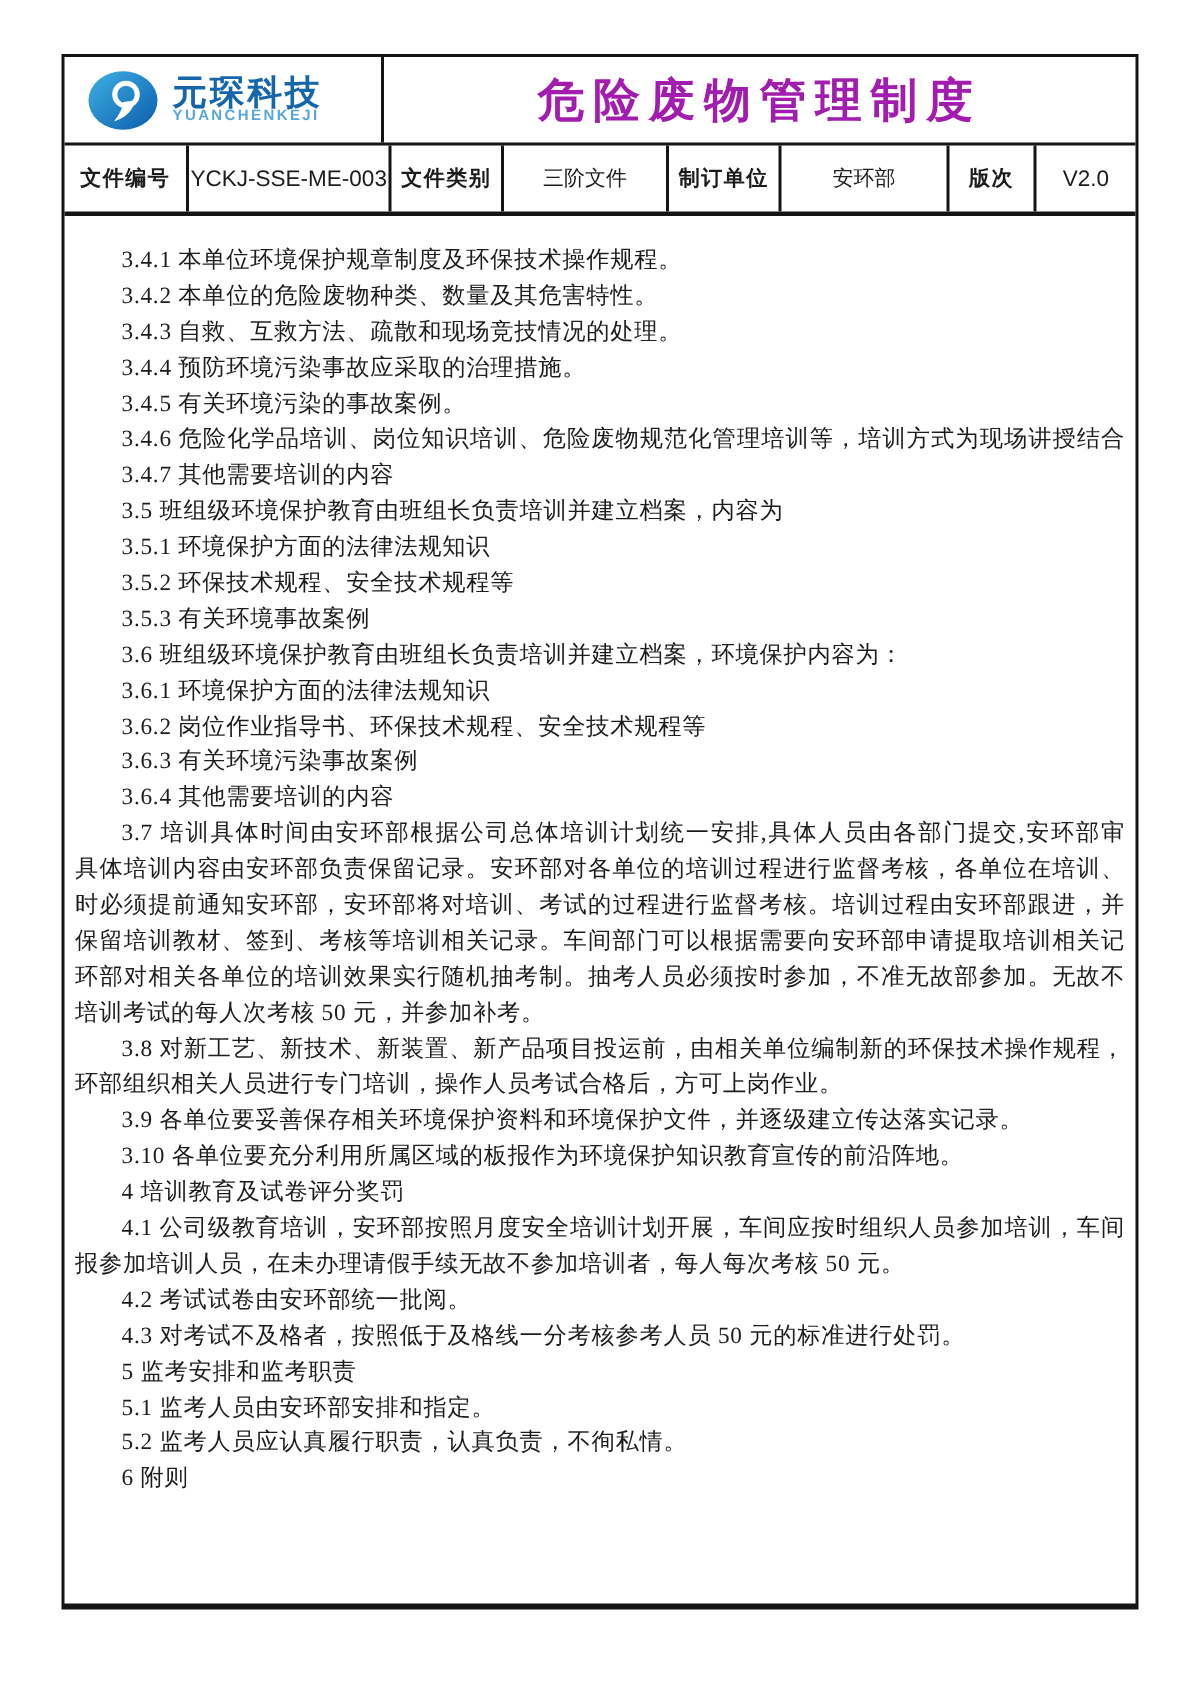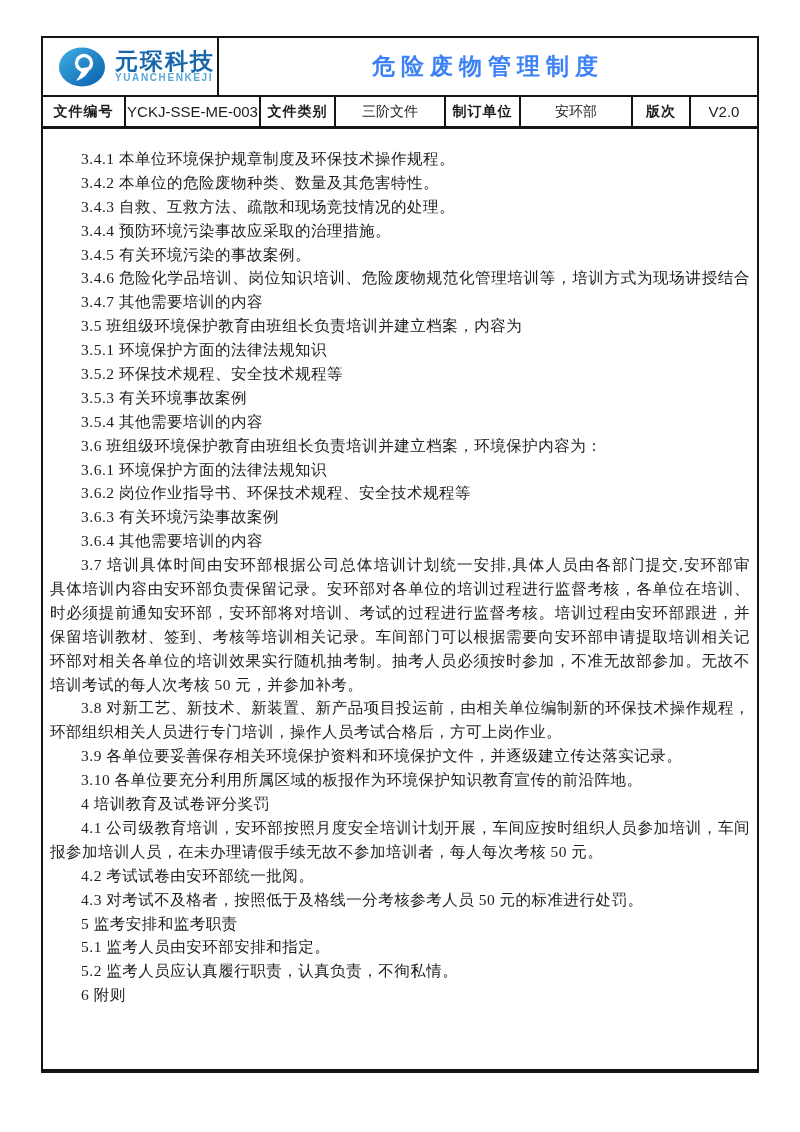--- a/index.html
+++ b/index.html
@@ -3,29 +3,29 @@
 <meta charset="utf-8">
 <style>
   * { margin:0; padding:0; box-sizing:border-box; }
   html,body { width:800px; height:1132px; background:#ffffff; font-family:"Liberation Serif", serif; color:#1c1c1c; }
   .page {
     position:absolute; left:41px; top:36px; width:718px; height:1037px;
     border:2px solid #141414; border-bottom-width:4px; background:#fff;
   }
   
   .header-row { display:flex; height:59px; border-bottom:2px solid #141414; }
-  .logo-cell { width:176px; border-right:2px solid #141414; display:flex; align-items:center; padding-left:15px; }
+  .logo-cell { width:213px; border-right:2px solid #141414; display:flex; align-items:center; padding-left:15px; }
   .logo-mark { width:48px; height:42px; flex:0 0 auto; }
   .logo-text { margin-left:9px; display:flex; flex-direction:column; line-height:1; }
   .brand-name { font-family:"Liberation Sans", sans-serif; font-weight:bold; font-size:23px; color:#1566ab; letter-spacing:2px; }
   .brand-sub { font-family:"Liberation Sans", sans-serif; font-weight:bold; font-size:10px; color:#58a7d8; letter-spacing:1.6px; margin-top:0; }
   .title-cell { flex:1; display:flex; align-items:center; justify-content:center; }
-  .doc-title { font-weight:bold; font-size:23px; letter-spacing:6px; color:#3b82f6; }
+  .doc-title { font-weight:bold; font-size:31px; letter-spacing:6px; color:#a21caf; }
   
-  .meta-row { display:grid; grid-template-columns:83px 135px 75px 110px 75px 112px 58px 1fr; height:32px; border-bottom:3px solid #141414; }
+  .meta-row { display:grid; grid-template-columns:83px 135px 75px 110px 75px 112px 58px 1fr; height:47px; border-bottom:3px solid #141414; }
   .meta-cell { display:flex; align-items:center; justify-content:center; border-right:2px solid #141414; font-size:14px; overflow:hidden; white-space:nowrap; }
   .meta-cell:last-child { border-right:none; }
   .meta-label { font-weight:bold; letter-spacing:1px; }
   .meta-mono { font-family:"Liberation Sans", sans-serif; font-size:15px; letter-spacing:0; }
   
   .doc-body { padding:18px 7px 0 7px; }
   .line { height:23.9px; line-height:23.9px; font-size:15.5px; letter-spacing:0.5px; overflow:hidden; }
   .line.indent { padding-left:31px; }
   .line.just { text-align:justify; text-align-last:justify; }
 </style>
@@ -73,21 +73,20 @@
       <div class="line indent">3.4.2 本单位的危险废物种类、数量及其危害特性。</div>
       <div class="line indent">3.4.3 自救、互救方法、疏散和现场竞技情况的处理。</div>
       <div class="line indent">3.4.4 预防环境污染事故应采取的治理措施。</div>
       <div class="line indent">3.4.5 有关环境污染的事故案例。</div>
       <div class="line indent just">3.4.6 危险化学品培训、岗位知识培训、危险废物规范化管理培训等，培训方式为现场讲授结合</div>
       <div class="line indent">3.4.7 其他需要培训的内容</div>
       <div class="line indent">3.5 班组级环境保护教育由班组长负责培训并建立档案，内容为</div>
       <div class="line indent">3.5.1 环境保护方面的法律法规知识</div>
       <div class="line indent">3.5.2 环保技术规程、安全技术规程等</div>
       <div class="line indent">3.5.3 有关环境事故案例</div>
-      <div class="line indent">3.5.4 其他需要培训的内容</div>
       <div class="line indent">3.6 班组级环境保护教育由班组长负责培训并建立档案，环境保护内容为：</div>
       <div class="line indent">3.6.1 环境保护方面的法律法规知识</div>
       <div class="line indent">3.6.2 岗位作业指导书、环保技术规程、安全技术规程等</div>
       <div class="line indent">3.6.3 有关环境污染事故案例</div>
       <div class="line indent">3.6.4 其他需要培训的内容</div>
       <div class="line indent just">3.7 培训具体时间由安环部根据公司总体培训计划统一安排,具体人员由各部门提交,安环部审核。</div>
       <div class="line just">具体培训内容由安环部负责保留记录。安环部对各单位的培训过程进行监督考核，各单位在培训、考试</div>
       <div class="line just">时必须提前通知安环部，安环部将对培训、考试的过程进行监督考核。培训过程由安环部跟进，并负责</div>
       <div class="line just">保留培训教材、签到、考核等培训相关记录。车间部门可以根据需要向安环部申请提取培训相关记录安</div>
       <div class="line just">环部对相关各单位的培训效果实行随机抽考制。抽考人员必须按时参加，不准无故部参加。无故不参加</div>

